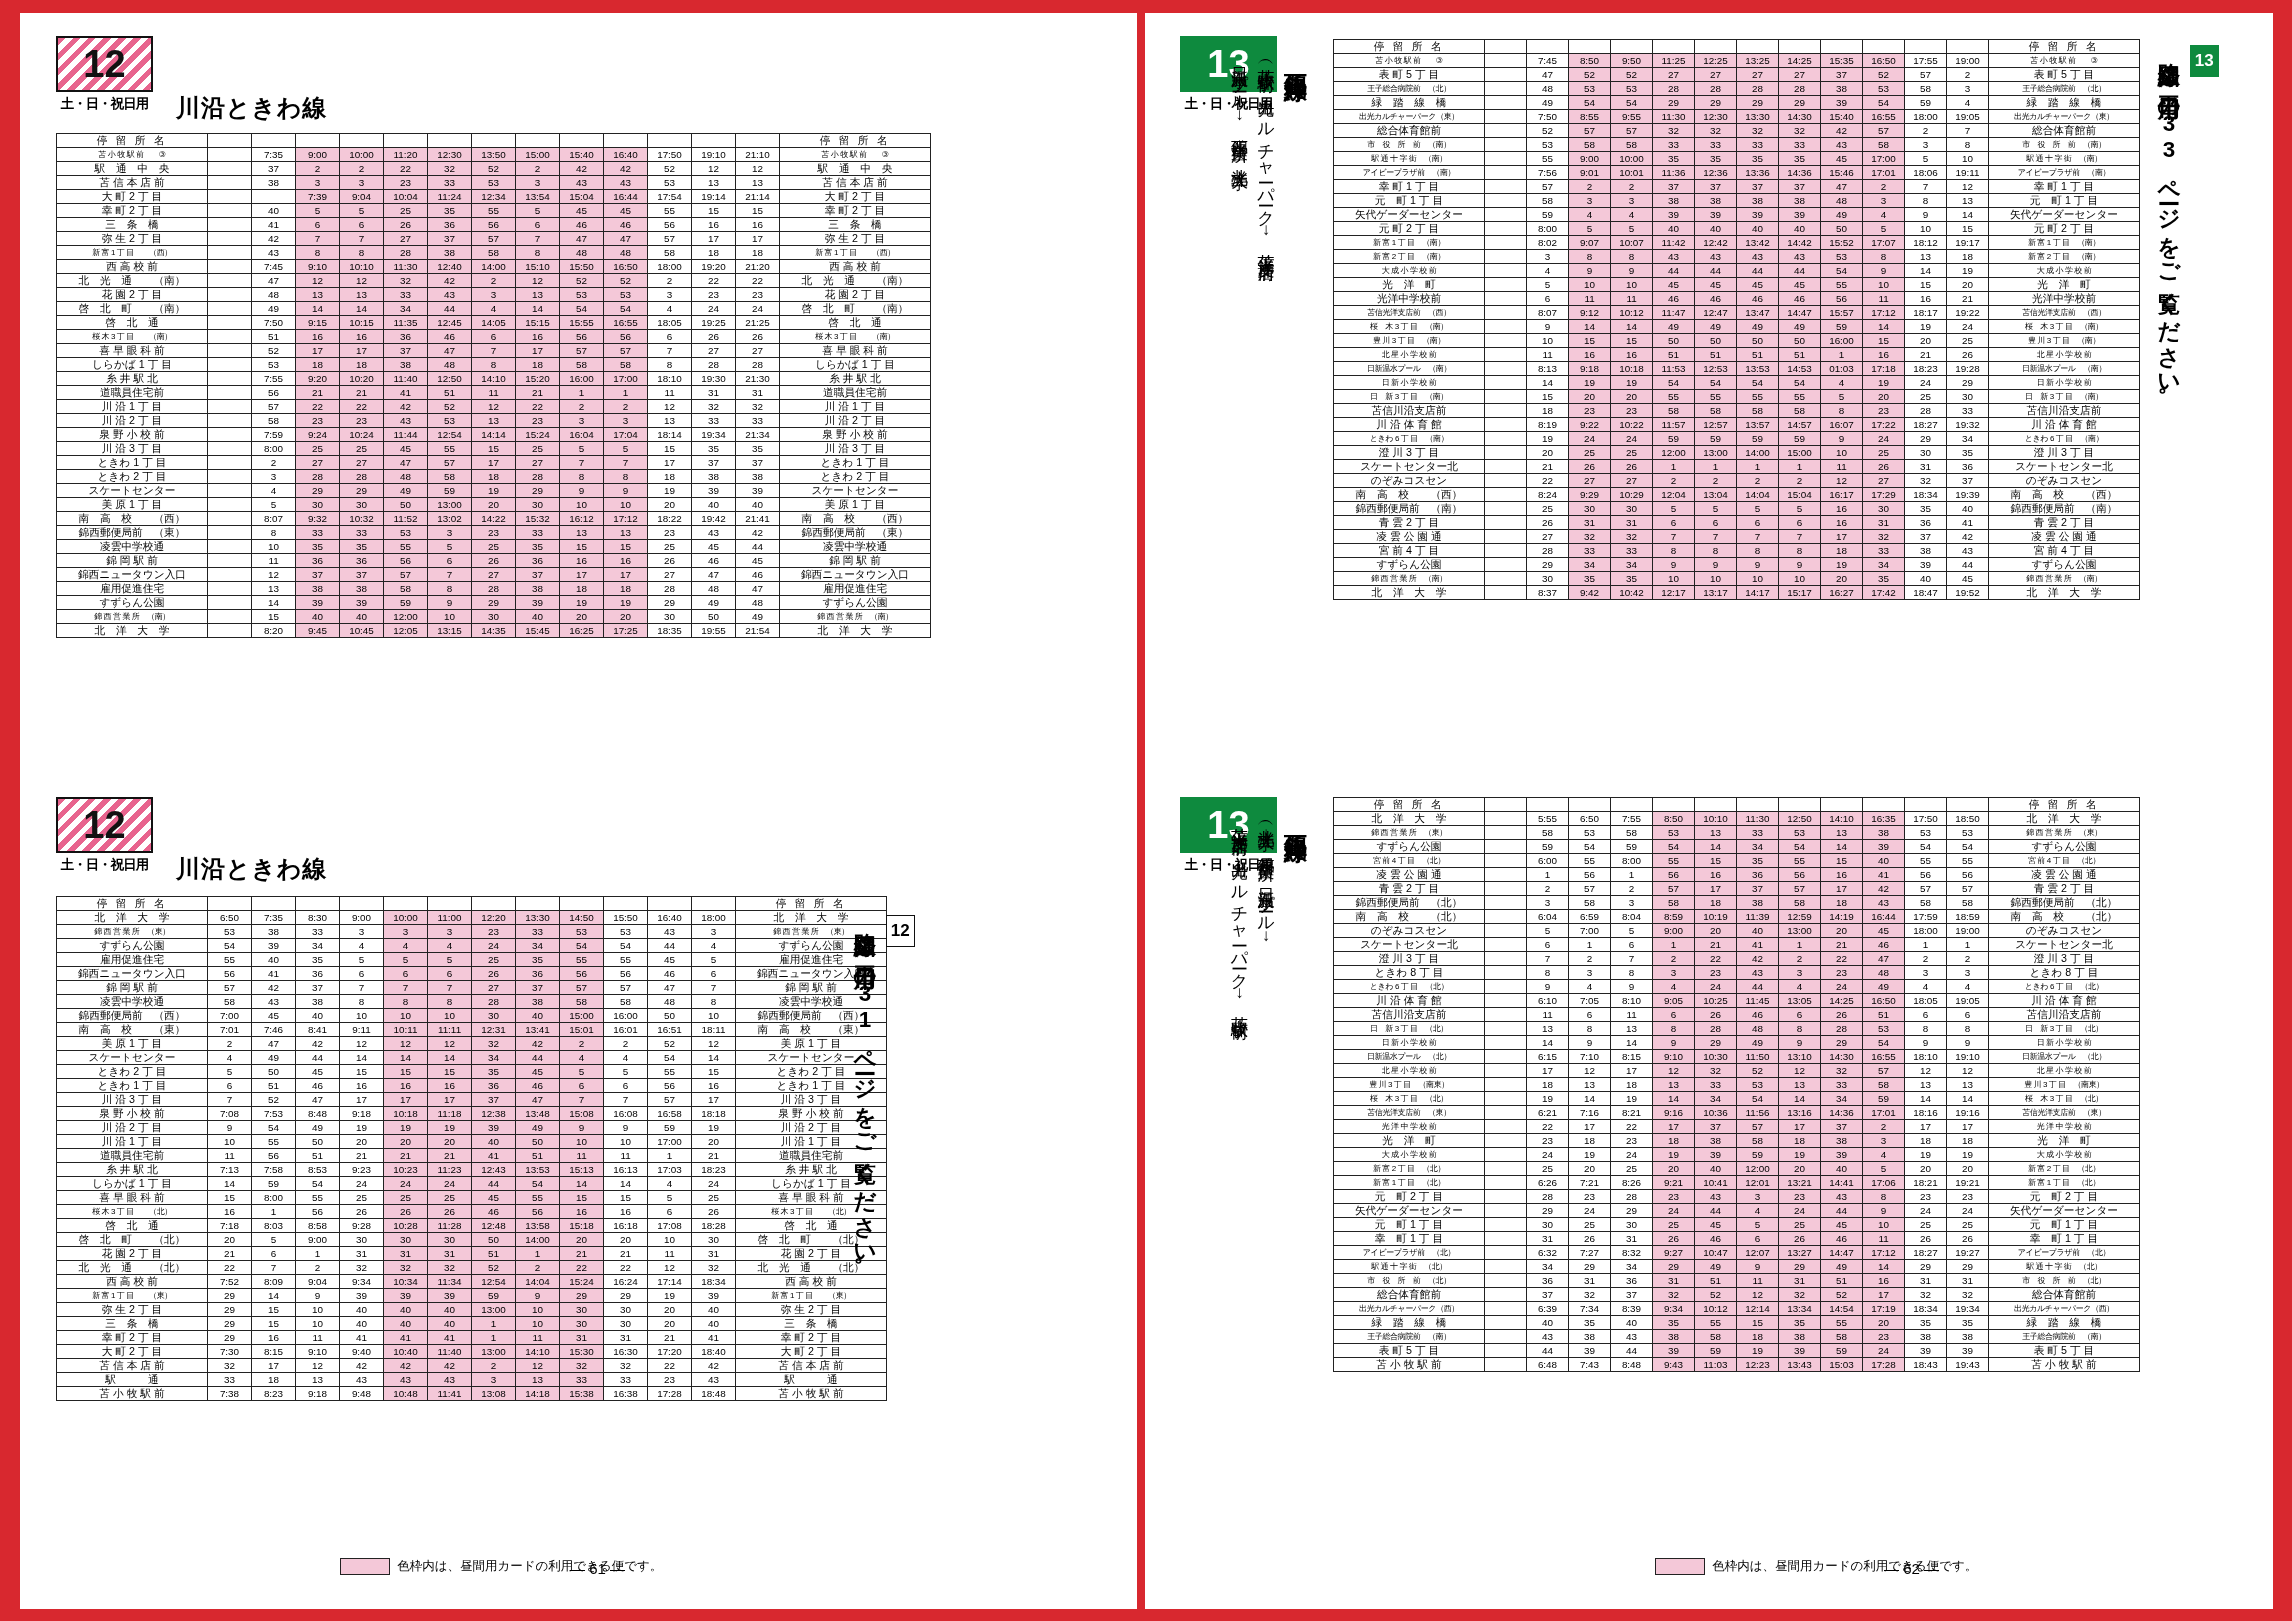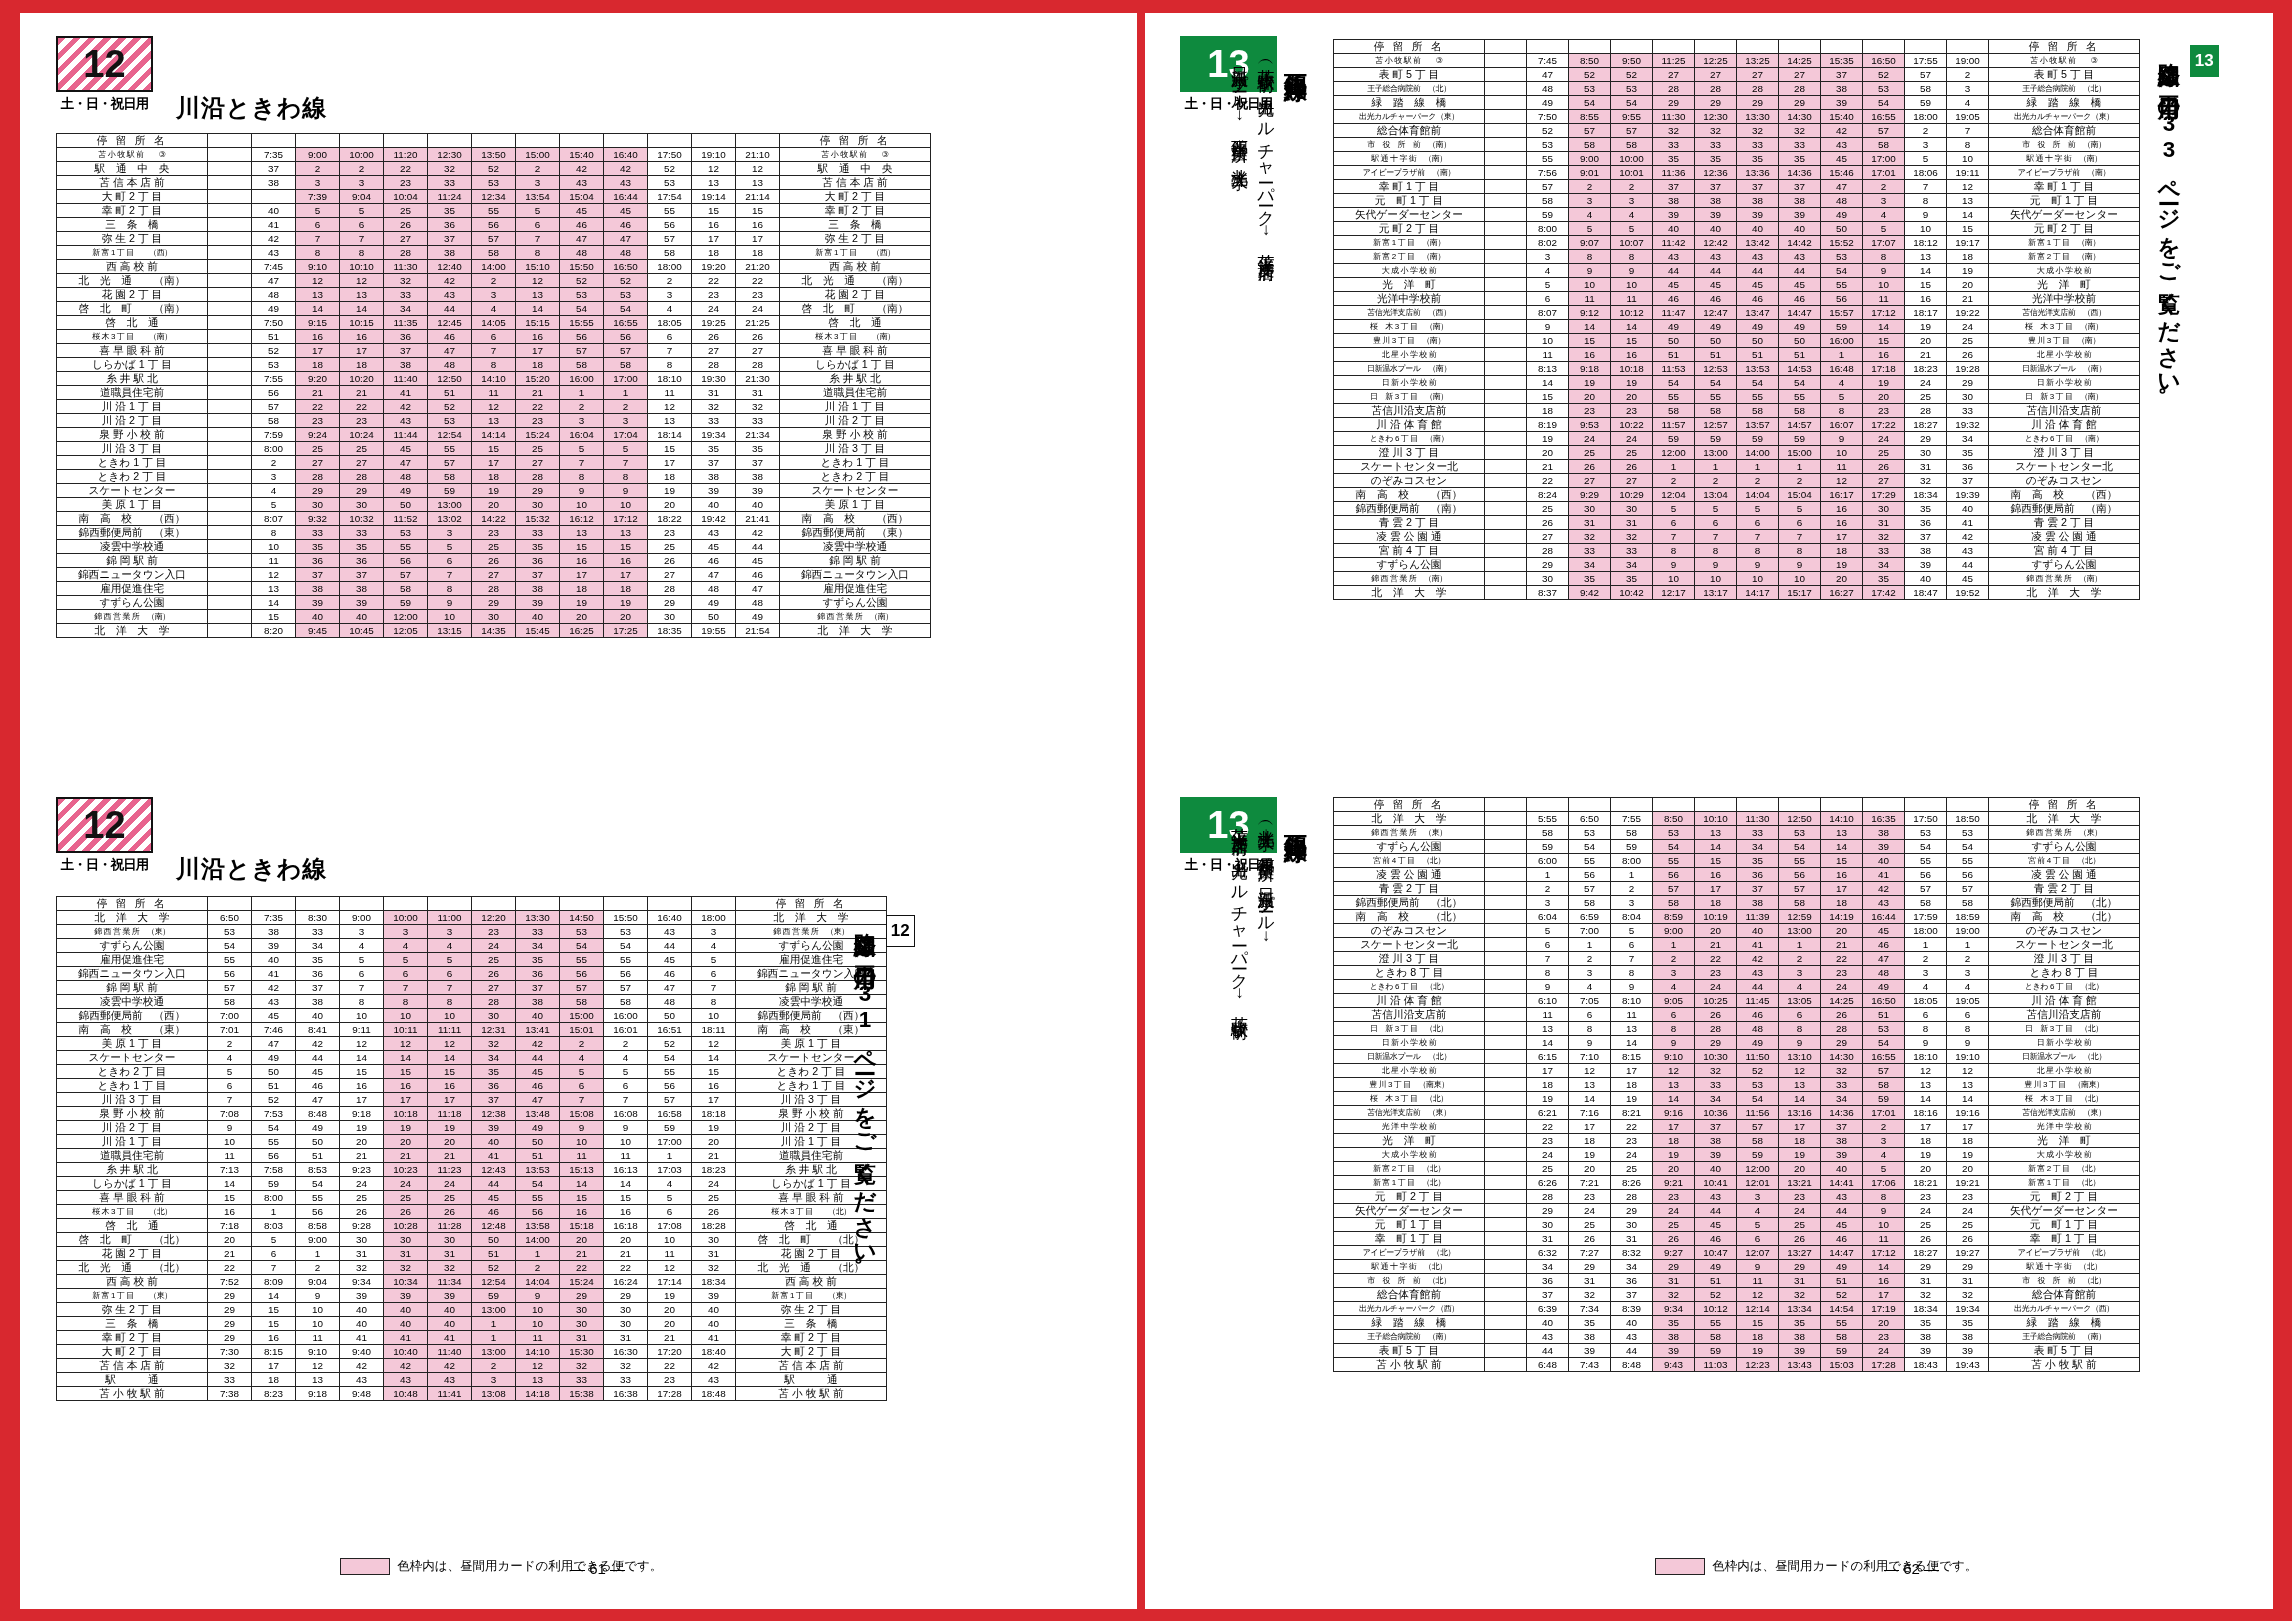--- a/index.html
+++ b/index.html
@@ -1673,21 +1673,21 @@
           <tr>
             <td class="stop tiny">日新温水プール　（南）</td>
             <td></td>
             <td>8:13</td>
             <td class="hl">9:18</td>
             <td class="hl">10:18</td>
             <td class="hl">11:53</td>
             <td class="hl">12:53</td>
             <td class="hl">13:53</td>
             <td class="hl">14:53</td>
-            <td class="hl">16:48</td>
+            <td class="hl">01:03</td>
             <td class="hl">17:18</td>
             <td>18:23</td>
             <td>19:28</td>
             <td class="stop tiny">日新温水プール　（南）</td>
           </tr>
           <tr>
             <td class="stop tiny">日 新 小 学 校 前</td>
             <td></td>
             <td>14</td>
             <td class="hl">19</td>
@@ -1731,21 +1731,21 @@
             <td class="hl">8</td>
             <td class="hl">23</td>
             <td>28</td>
             <td>33</td>
             <td class="stop">苫信川沿支店前</td>
           </tr>
           <tr>
             <td class="stop">川 沿 体 育 館</td>
             <td></td>
             <td>8:19</td>
-            <td class="hl">9:53</td>
+            <td class="hl">9:22</td>
             <td class="hl">10:22</td>
             <td class="hl">11:57</td>
             <td class="hl">12:57</td>
             <td class="hl">13:57</td>
             <td class="hl">14:57</td>
             <td class="hl">16:07</td>
             <td class="hl">17:22</td>
             <td>18:27</td>
             <td>19:32</td>
             <td class="stop">川 沿 体 育 館</td>

